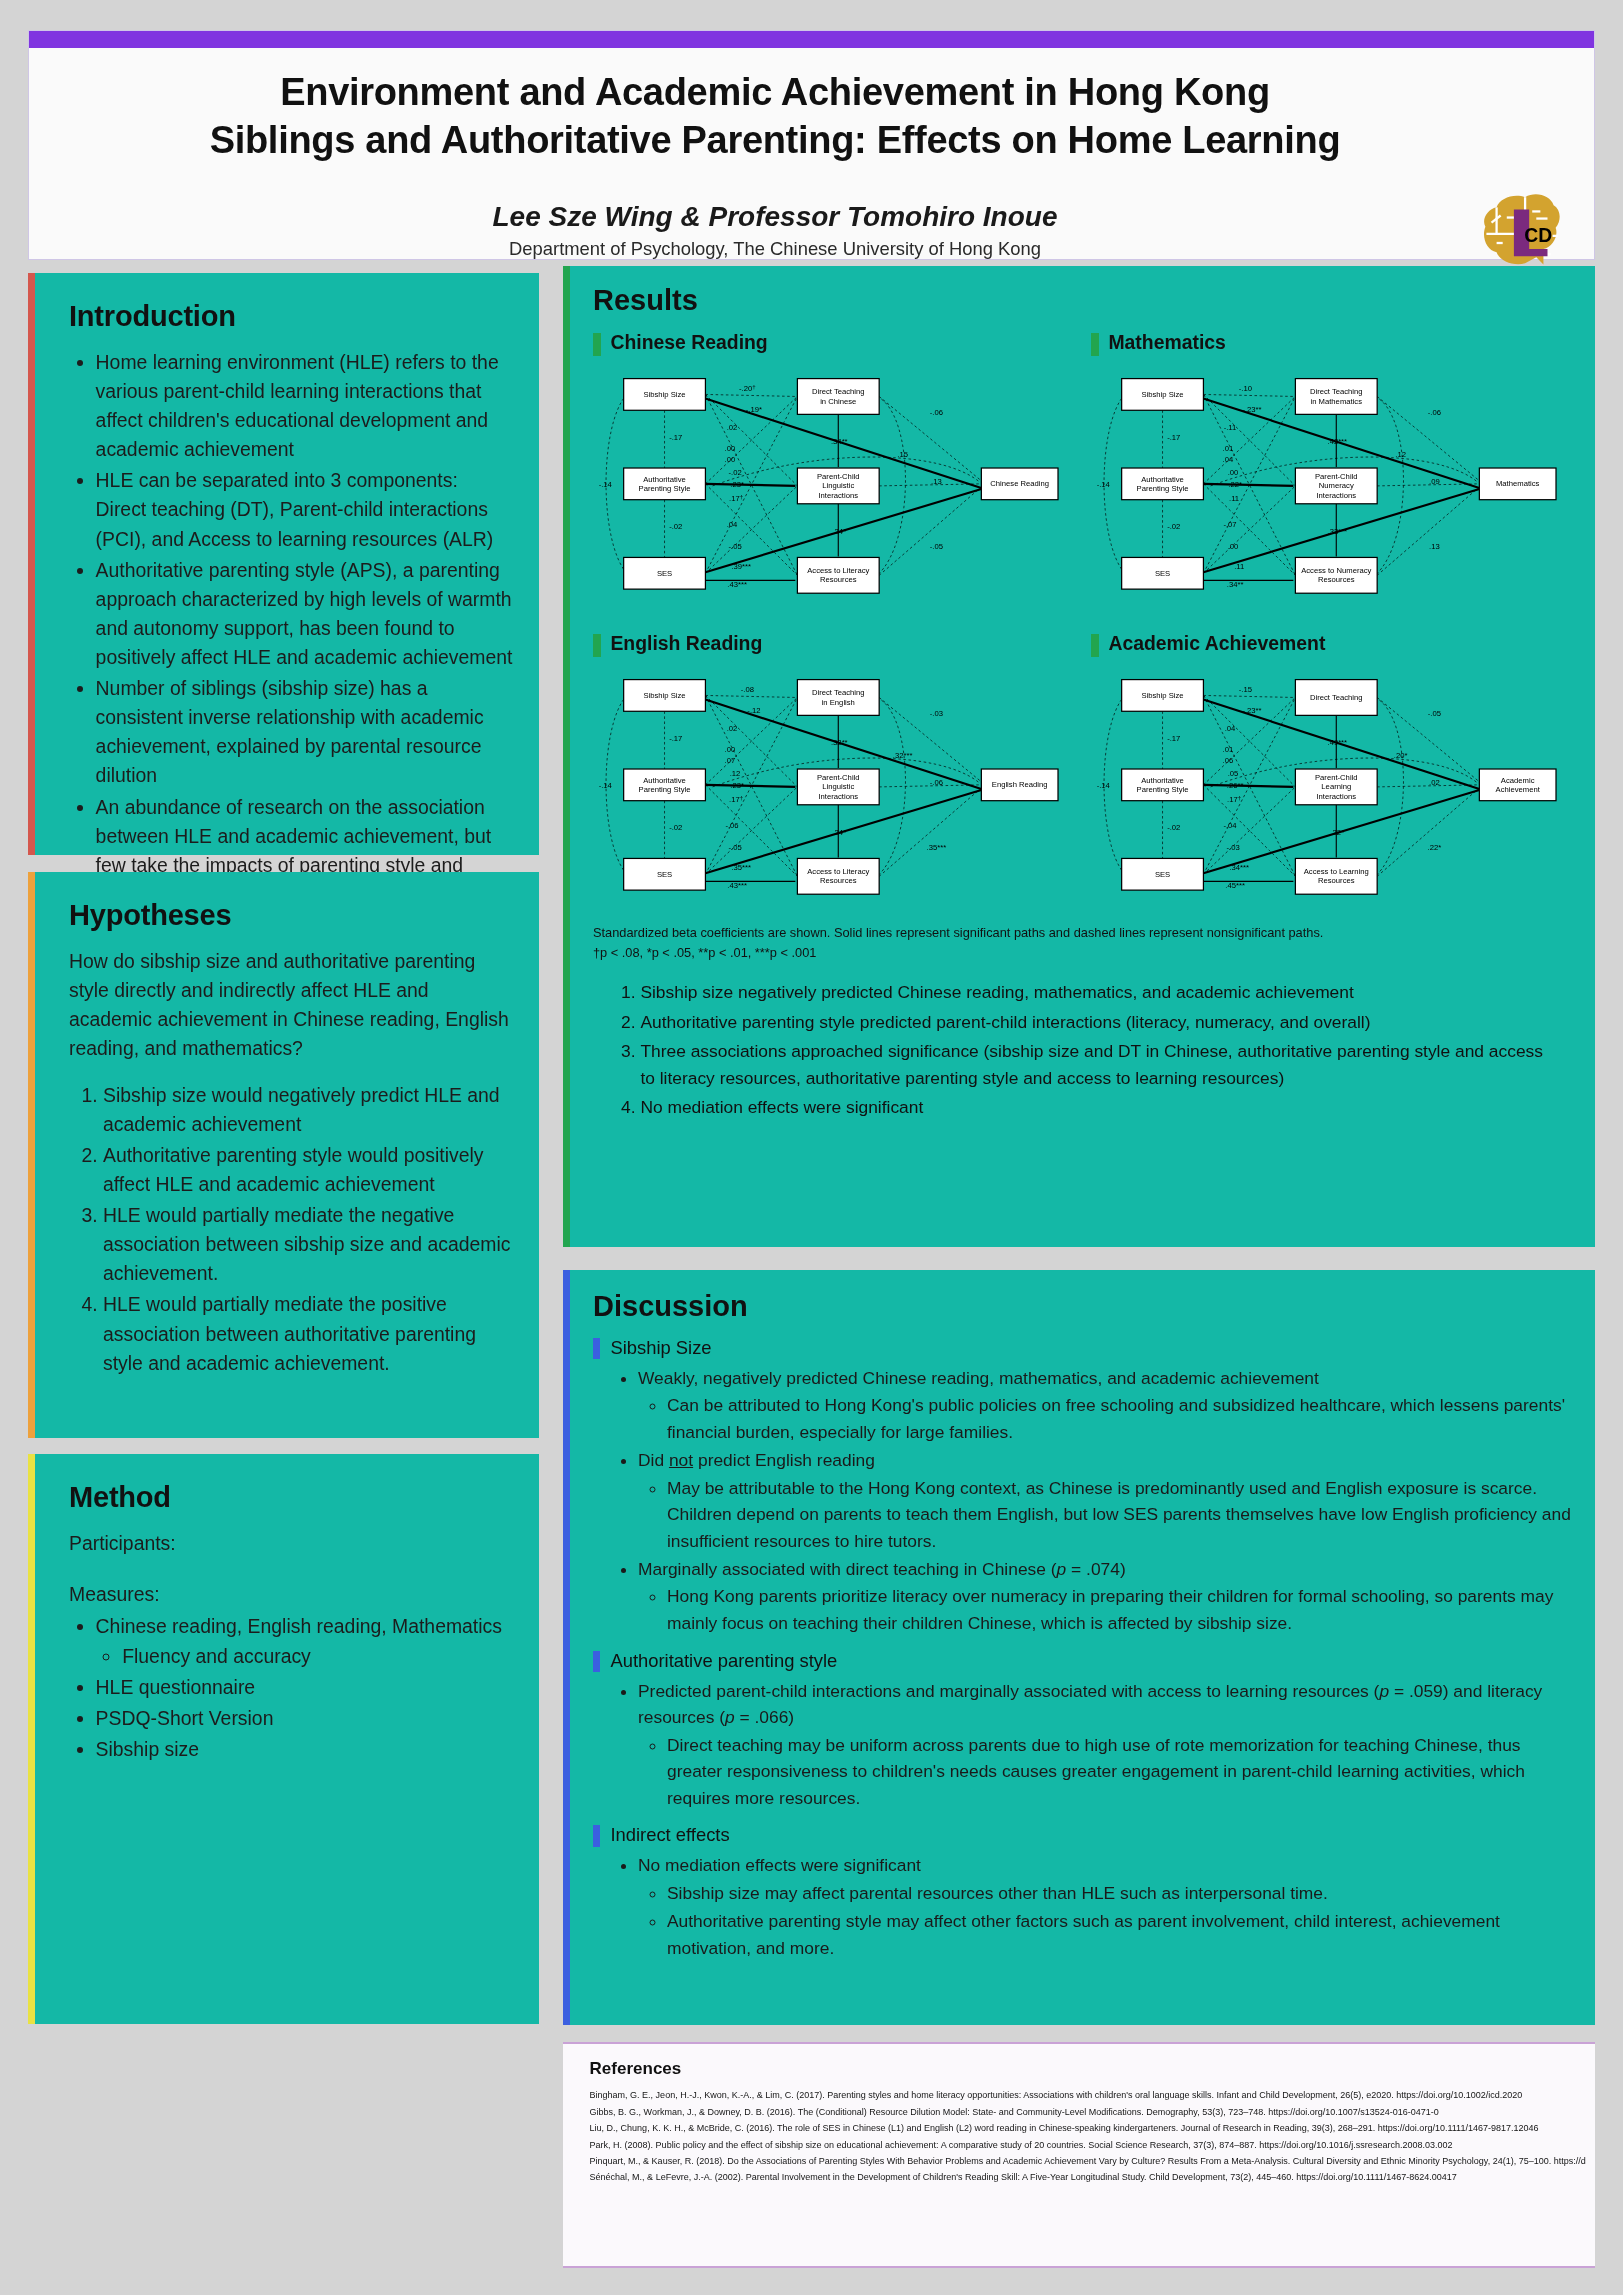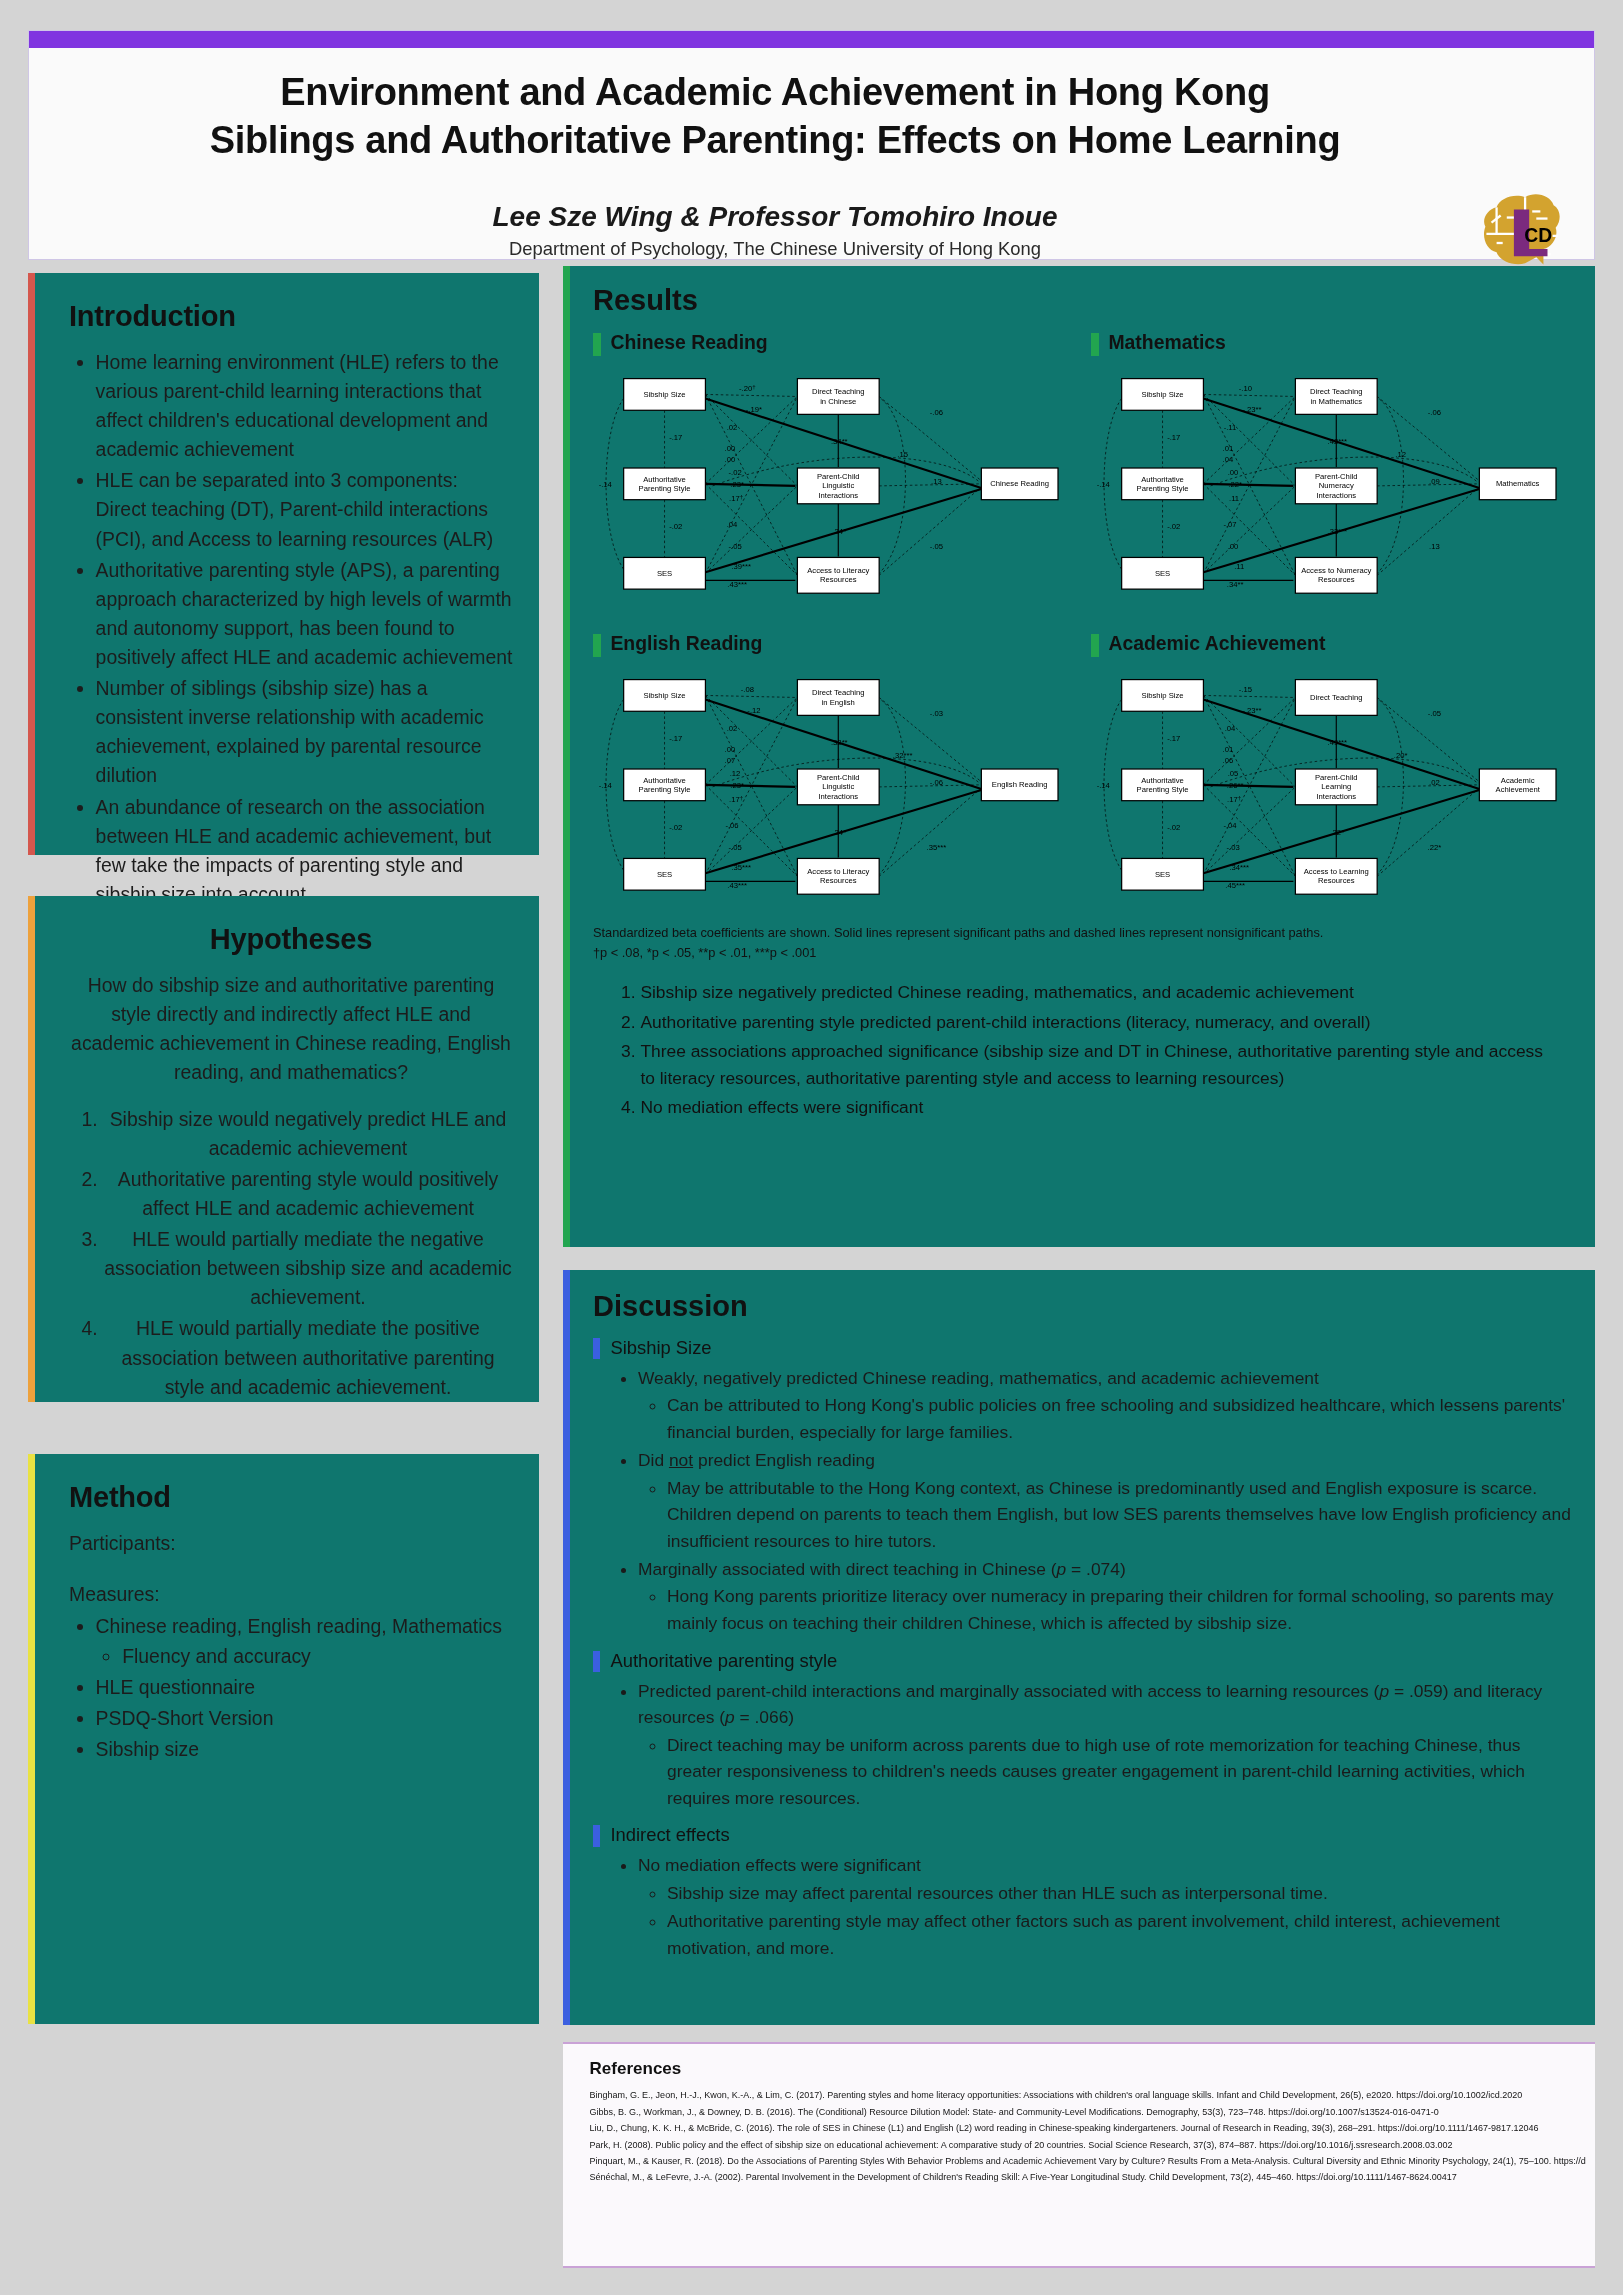--- a/index.html
+++ b/index.html
@@ -30,33 +30,33 @@
     position:absolute; left:92px; top:153px; width:1308px;
     text-align:center; font-size:28px; font-style:italic; font-weight:600; color:#1a1a1a;
   }
   .poster-affil {
     position:absolute; left:92px; top:190px; width:1308px;
     text-align:center; font-size:18.4px; color:#2a2a2a;
   }
   .logo { position:absolute; right:31px; top:139px; width:87px; height:84px; }
 
   
-  .panel { position:absolute; background:#0f766e; }
+  .panel { position:absolute; background:#14b8a6; }
   .accent { position:absolute; left:0; top:0; width:7.2px; height:100%; }
   .panel-title { font-size:29px; font-weight:800; color:#111; letter-spacing:-0.2px; }
   .body-text { font-size:19.4px; line-height:1.50; color:#1c1c1c; }
 
   ul.bul, ol.num { margin:0; padding-left:26.6px; }
   ul.bul li, ol.num li { margin-bottom:2px; }
   ul.bul { list-style: disc; }
   ol.num { list-style: decimal; padding-left:34px; }
 
   
   #intro-panel   { left:0;   top:243px;  width:511px; height:582px; }
-  #hypo-panel    { left:0;   top:866px; width:511px; height:506px;text-align:center; }
+  #hypo-panel    { left:0;   top:842px; width:511px; height:566px; }
   #method-panel  { left:0;   top:1424px; width:511px; height:570px; }
 
   #intro-panel  .accent { background:#d4574d; }
   #hypo-panel   .accent { background:#eda13c; }
   #method-panel .accent { background:#e9e243; }
 
   .lcol-inner { position:absolute; left:41px; top:26.6px; width:444px; }
   .lcol-inner .panel-title { margin-bottom:15.3px; }
 
   

